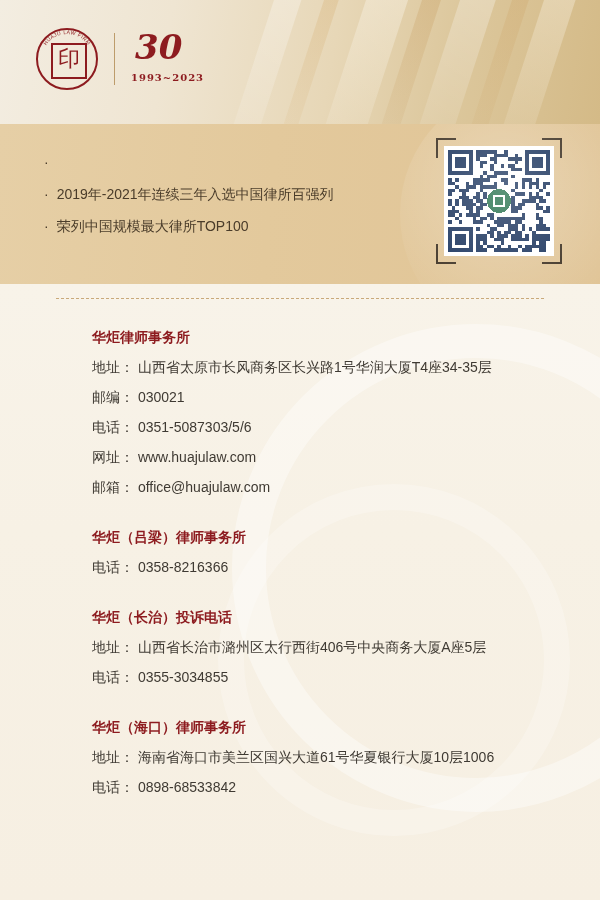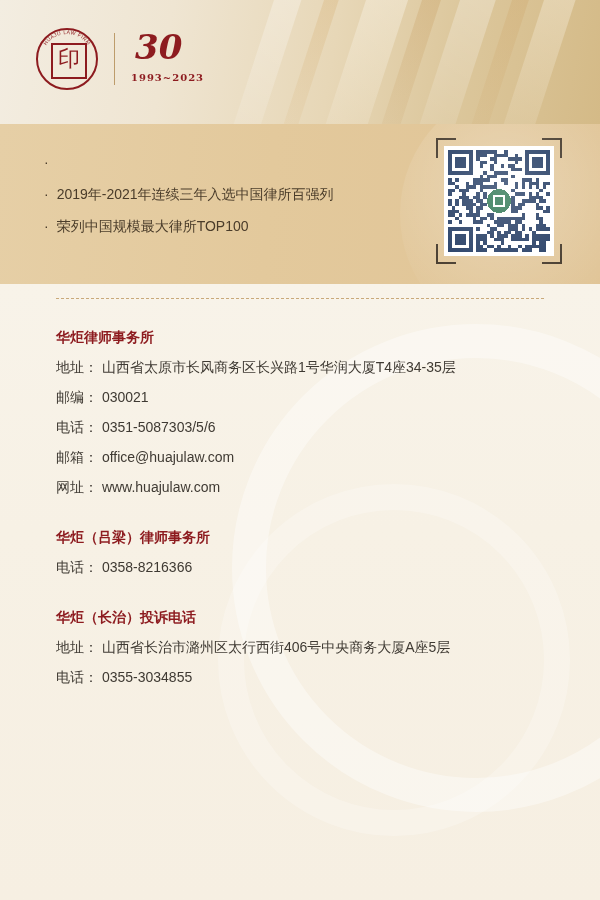--- a/index.html
+++ b/index.html
@@ -223,20 +223,21 @@
   .dashed {
     position: absolute;
     left: 56px;
     right: 56px;
     top: 14px;
     border-top: 1px dashed #c9a97a;
   }
   .contact-body {
     position: relative;
     padding: 38px 56px 0 56px;
+    margin-left: 36px;
   }
   .office { margin-bottom: 20px; }
   .office-name {
     color: #8d1b1f;
     font-size: 14px;
     line-height: 30px;
     font-weight: bold;
   }
   .office-line {
     color: #3f3a33;
@@ -710,31 +711,36 @@
     <div class="swirl2"></div>
     <div class="dashed"></div>
 
     <div class="contact-body">
 
       <div class="office">
         <div class="office-name">华炬律师事务所</div>
         <div class="office-line">地址： 山西省太原市长风商务区长兴路1号华润大厦T4座34-35层</div>
         <div class="office-line">邮编： 030021</div>
         <div class="office-line">电话： 0351-5087303/5/6</div>
+        <div class="office-line">网址： www.huajulaw.com</div>
         <div class="office-line">邮箱： office@huajulaw.com</div>
-        <div class="office-line">网址： www.huajulaw.com</div>
       </div>
 
       <div class="office">
         <div class="office-name">华炬（吕梁）律师事务所</div>
         <div class="office-line">电话： 0358-8216366</div>
       </div>
 
       <div class="office">
         <div class="office-name">华炬（长治）投诉电话</div>
         <div class="office-line">地址： 山西省长治市潞州区太行西街406号中央商务大厦A座5层</div>
         <div class="office-line">电话： 0355-3034855</div>
       </div>
 
+      <div class="office">
+        <div class="office-name">华炬（海口）律师事务所</div>
+        <div class="office-line">地址： 海南省海口市美兰区国兴大道61号华夏银行大厦10层1006</div>
+        <div class="office-line">电话： 0898-68533842</div>
+      </div>
 
     </div>
   </div>
 </div>
 
 </body></html>

